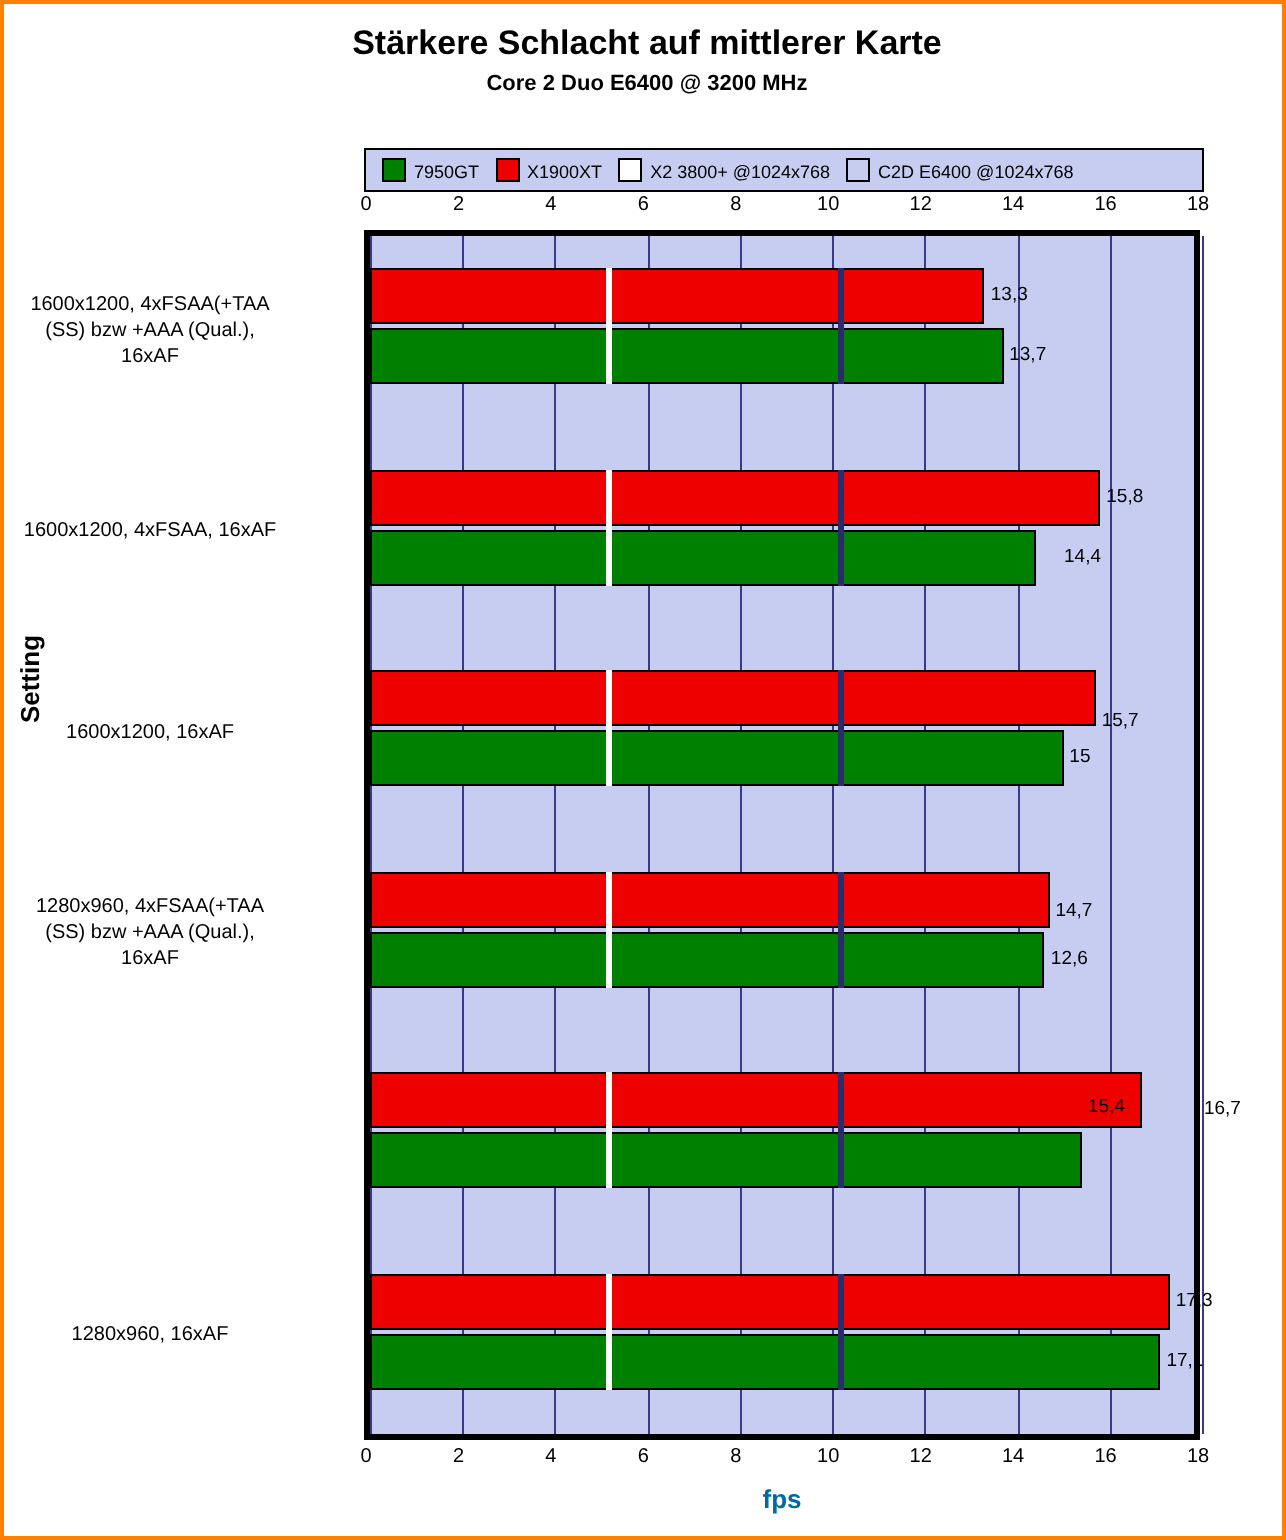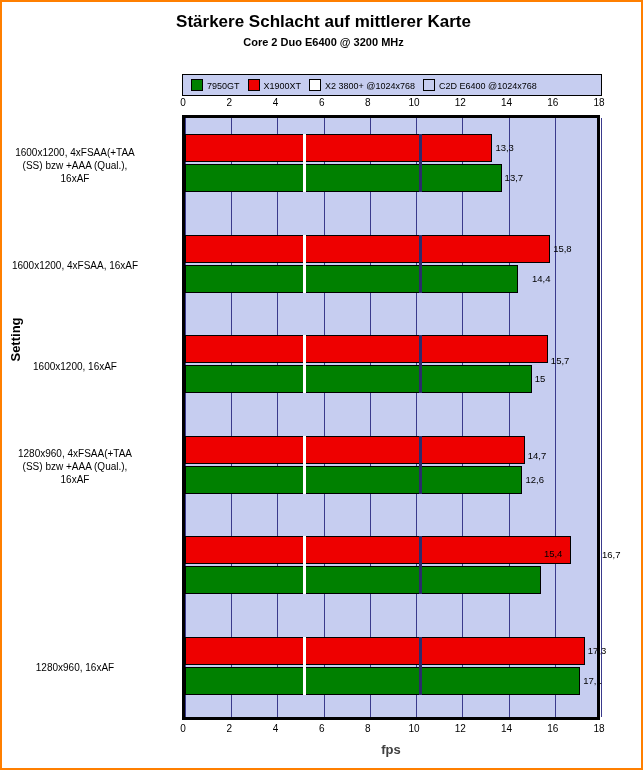--- a/index.html
+++ b/index.html
@@ -59,21 +59,21 @@
     font-size:10px;color:#000;line-height:13px;
   }
   #ylabels{position:absolute;left:0;top:113px;width:178px;height:605px;}
   #yaxis-title{
     position:absolute;left:-17px;top:330px;width:60px;
     font-size:13px;font-weight:bold;color:#000;
     transform:rotate(-90deg);transform-origin:center center;text-align:center;
   }
   #xaxis-title{
     position:absolute;left:180px;top:740px;width:418px;text-align:center;
-    font-size:13px;font-weight:bold;color:#404040;
+    font-size:13px;font-weight:bold;color:#0369a1;
   }
 </style>
 </head>
 <body>
 
 <div id="frame">
 
   <div id="title">Stärkere Schlacht auf mittlerer Karte</div>
   <div id="subtitle">Core 2 Duo E6400 @ 3200 MHz</div>
 

